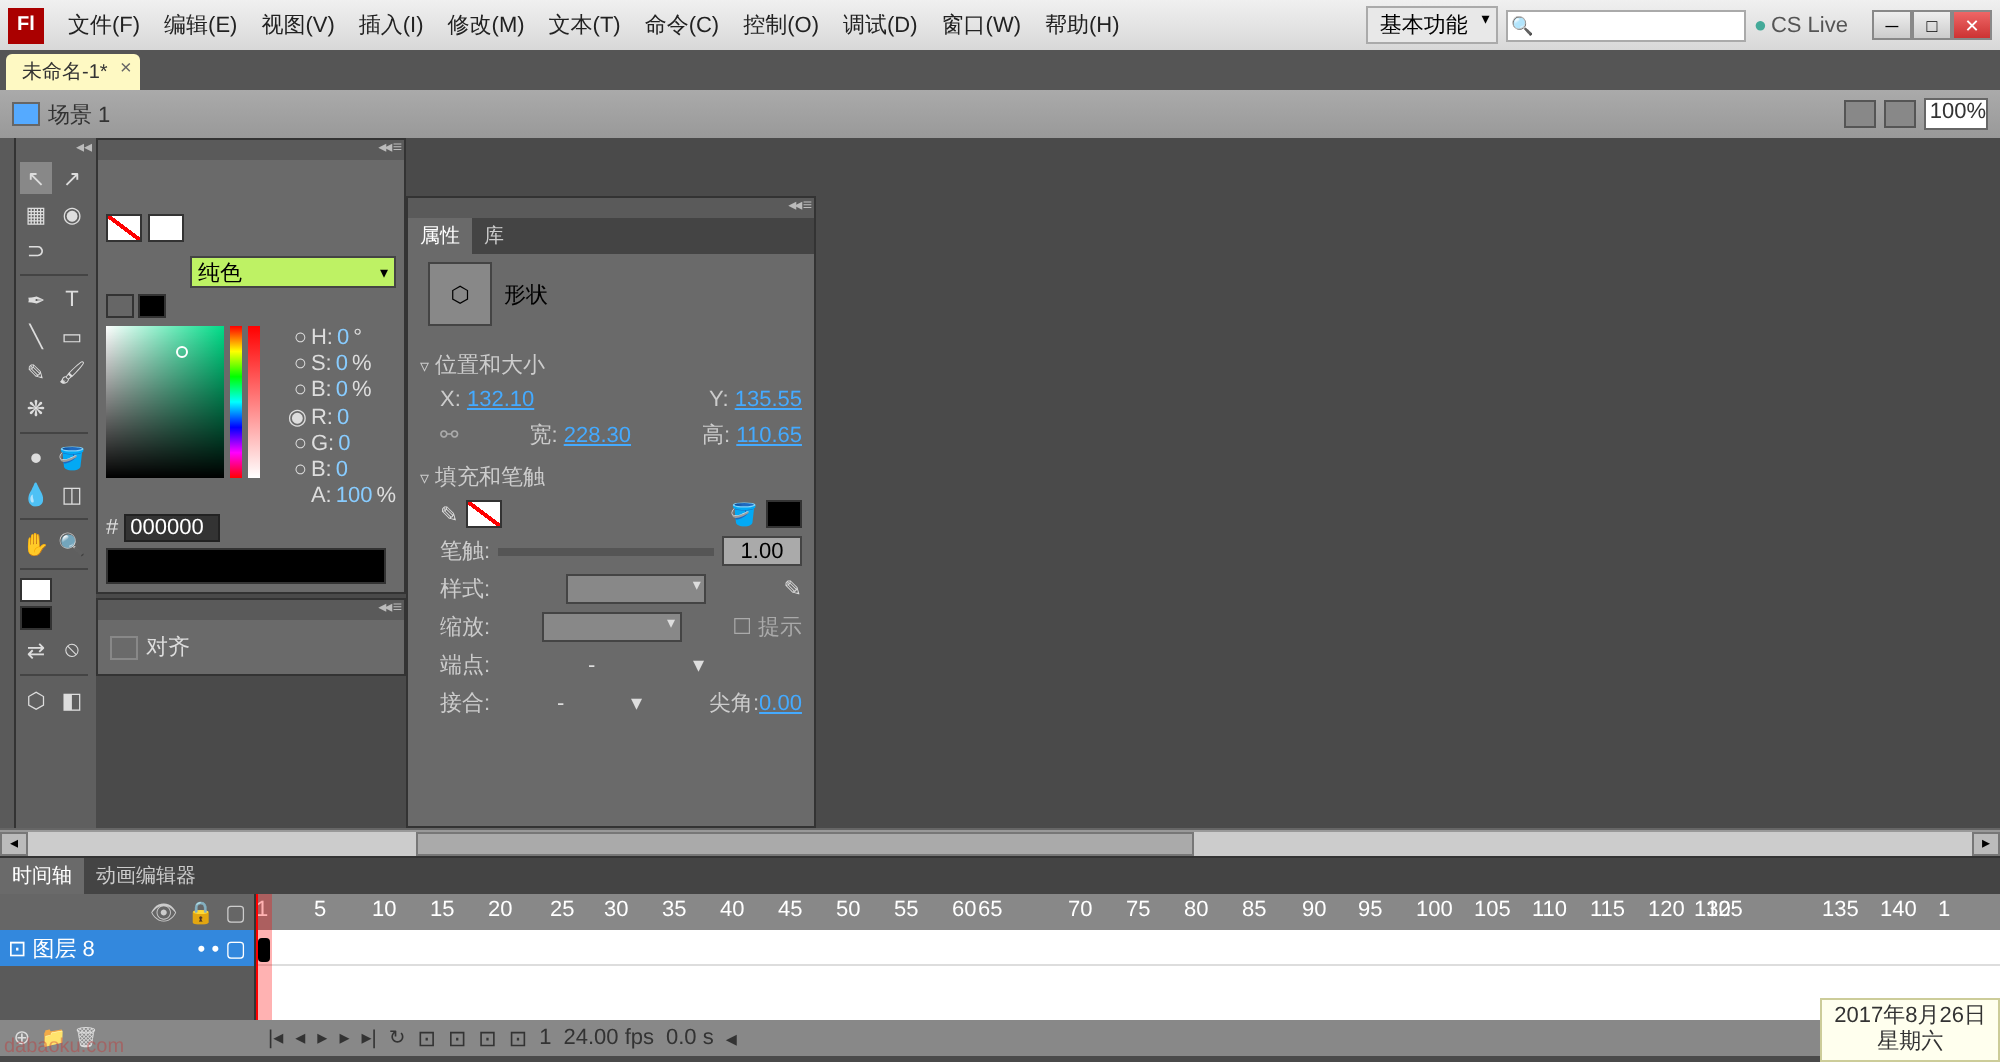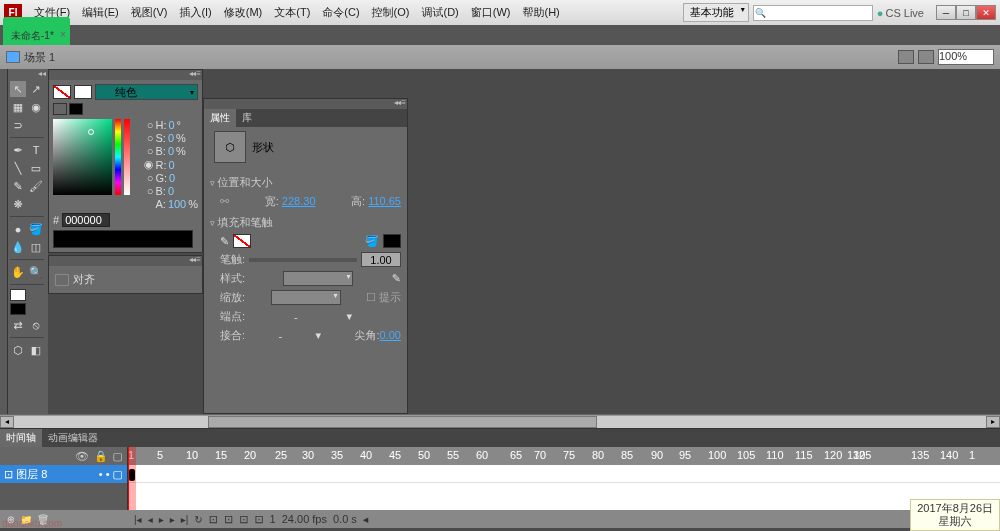--- a/index.html
+++ b/index.html
@@ -15,29 +15,29 @@
 .search-box { width: 120px; height: 16px; background: #fff; border: 1px solid #aaa; display: flex; align-items: center; }
 .search-box::before { content: "🔍"; font-size: 9px; margin: 0 2px; color: #888; }
 .cslive { color: #555; display: flex; align-items: center; gap: 2px; }
 .cslive::before { content: "●"; color: #4a9; }
 .winbtns { display: flex; margin-left: 8px; }
 .winbtn { width: 20px; height: 15px; border: 1px solid #888; background: linear-gradient(#eee,#ccc); display: flex; align-items: center; justify-content: center; font-size: 9px; }
 .winbtn.close { background: linear-gradient(#e66,#c33); color: #fff; }
 
 
 .doctabs { height: 20px; background: #555; display: flex; align-items: flex-end; padding-left: 3px; }
-.doctab { background: #22c55e; padding: 12px 16px 2px 8px; font-size: 10px; border-radius: 3px 3px 0 0; position: relative; color: #333; }
+.doctab { background: #fef9c3; padding: 2px 16px 2px 8px; font-size: 10px; border-radius: 3px 3px 0 0; position: relative; color: #333; }
 .doctab::after { content: "×"; position: absolute; right: 4px; color: #666; }
 
 
 .editbar { height: 24px; background: linear-gradient(#aaa,#999); display: flex; align-items: center; padding: 0 6px; color: #333; }
 .scene-icon { width: 14px; height: 12px; background: #5af; border: 1px solid #666; margin-right: 4px; }
 .editbar-right { margin-left: auto; display: flex; align-items: center; gap: 4px; }
 .editbar-icon { width: 16px; height: 14px; background: #888; border: 1px solid #555; }
-.zoom-box { width: 56px; height: 16px; background: #fff; border: 1px solid #666; text-align: left; }
+.zoom-box { width: 32px; height: 16px; background: #fff; border: 1px solid #666; text-align: right; }
 
 
 .main { display: flex; height: 345px; background: #4a4a4a; }
 
 
 .leftstrip { width: 8px; background: #5a5a5a; border-right: 1px solid #333; }
 
 
 .tools { width: 40px; background: #5f5f5f; padding: 12px 2px 2px; position: relative; }
 .tools-head { position: absolute; top: 0; right: 2px; font-size: 8px; color: #bbb; }
@@ -56,21 +56,21 @@
 .panel-tabs { display: flex; background: #444; }
 .ptab { padding: 2px 6px; font-size: 10px; color: #ccc; cursor: pointer; }
 .ptab.active { background: #6a6a6a; color: #fff; }
 .panel-body { padding: 4px; }
 
 
 .color-row1 { display: flex; align-items: center; gap: 3px; margin-bottom: 3px; }
 .csw { width: 18px; height: 14px; border: 1px solid #333; }
 .csw.stroke { background: #fff; position: relative; }
 .csw.stroke::after { content: ""; position: absolute; inset: 0; background: linear-gradient(to top right, transparent 45%, red 45%, red 55%, transparent 55%); }
-.fill-drop { flex: 1; height: 16px; background: #0f766e; border: 1px solid #444; color: #000; padding: 0 19px; display: flex; align-items: center; position: relative; }
+.fill-drop { flex: 1; height: 16px; background: #bef264; border: 1px solid #444; color: #000; padding: 0 3px; display: flex; align-items: center; position: relative; margin-top: 44px; }
 .fill-drop::after { content: "▾"; position: absolute; right: 3px; font-size: 8px; }
 .color-row2 { display: flex; gap: 2px; margin-bottom: 4px; }
 .ctiny { width: 14px; height: 12px; border: 1px solid #333; background: #666; }
 .ctiny.blk { background: #000; }
 .color-main { display: flex; gap: 3px; }
 .picker { width: 76px; height: 76px; background: linear-gradient(to top, #000, transparent), linear-gradient(to right, #fff, #0d8); position: relative; }
 .picker-dot { position: absolute; width: 6px; height: 6px; border: 1px solid #fff; border-radius: 50%; top: 10px; right: 18px; }
 .hue { width: 8px; height: 76px; background: linear-gradient(#f00,#ff0,#0f0,#0ff,#00f,#f0f,#f00); }
 .alpha { width: 8px; height: 76px; background: linear-gradient(#f00,#fff); }
 .hsb { display: flex; flex-direction: column; gap: 1px; font-size: 9px; color: #ddd; }
@@ -315,20 +315,24 @@
         <div class="ptab active">属性</div>
         <div class="ptab">库</div>
       </div>
       <div class="icon-row">
         <div class="shape-icon">⬡</div>
         <span>形状</span>
       </div>
       <div class="rgroup">
         <div class="rgroup-head">位置和大小</div>
         <div class="rrow">
+          <span><span class="rlabel">X:</span> <span class="rval">132.10</span></span>
+          <span><span class="rlabel">Y:</span> <span class="rval">135.55</span></span>
+        </div>
+        <div class="rrow">
           <span style="color:#aaa">⚯</span>
           <span><span class="rlabel">宽:</span> <span class="rval">228.30</span></span>
           <span><span class="rlabel">高:</span> <span class="rval">110.65</span></span>
         </div>
         <div class="rgroup-head">填充和笔触</div>
         <div class="rrow">
           <span style="display:flex;gap:4px;align-items:center">✎<div class="pencil-sw noline"></div></span>
           <span style="display:flex;gap:4px;align-items:center">🪣<div class="pencil-sw black"></div></span>
         </div>
         <div class="rrow">
@@ -397,21 +401,21 @@
           <span style="left: 87px;">15</span>
           <span style="left: 116px;">20</span>
           <span style="left: 147px;">25</span>
           <span style="left: 174px;">30</span>
           <span style="left: 203px;">35</span>
           <span style="left: 232px;">40</span>
           <span style="left: 261px;">45</span>
           <span style="left: 290px;">50</span>
           <span style="left: 319px;">55</span>
           <span style="left: 348px;">60</span>
-          <span style="left: 382px;">65</span>
+          <span style="left: 361px;">65</span>
           <span style="left: 406px;">70</span>
           <span style="left: 435px;">75</span>
           <span style="left: 464px;">80</span>
           <span style="left: 493px;">85</span>
           <span style="left: 523px;">90</span>
           <span style="left: 551px;">95</span>
           <span style="left: 580px;">100</span>
           <span style="left: 609px;">105</span>
           <span style="left: 638px;">110</span>
           <span style="left: 667px;">115</span>

